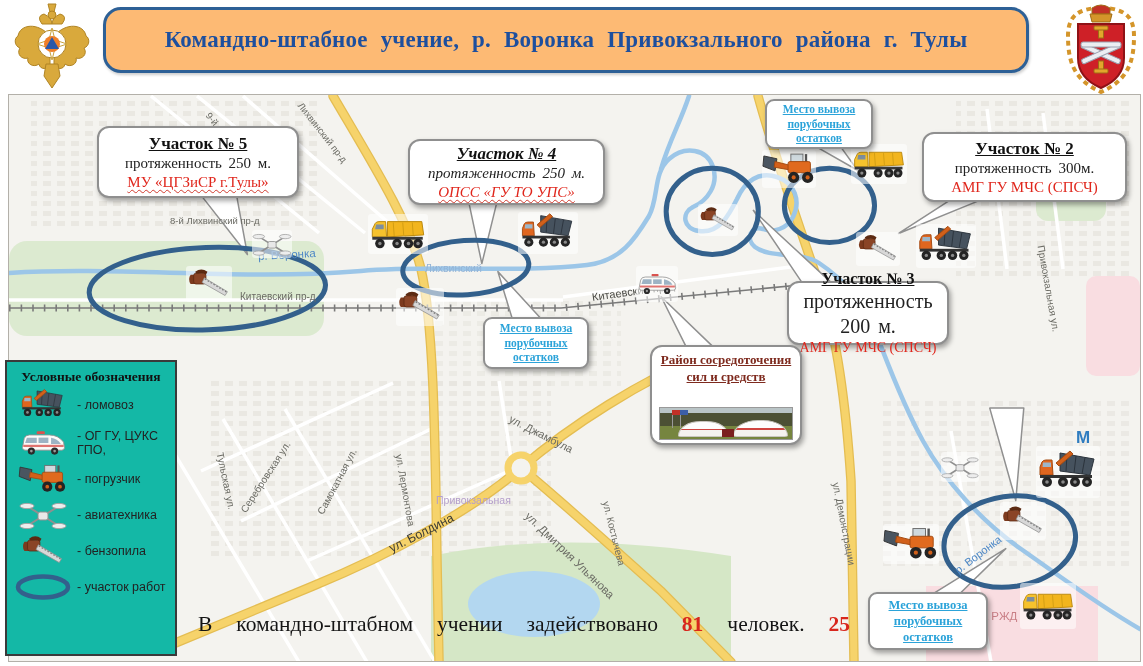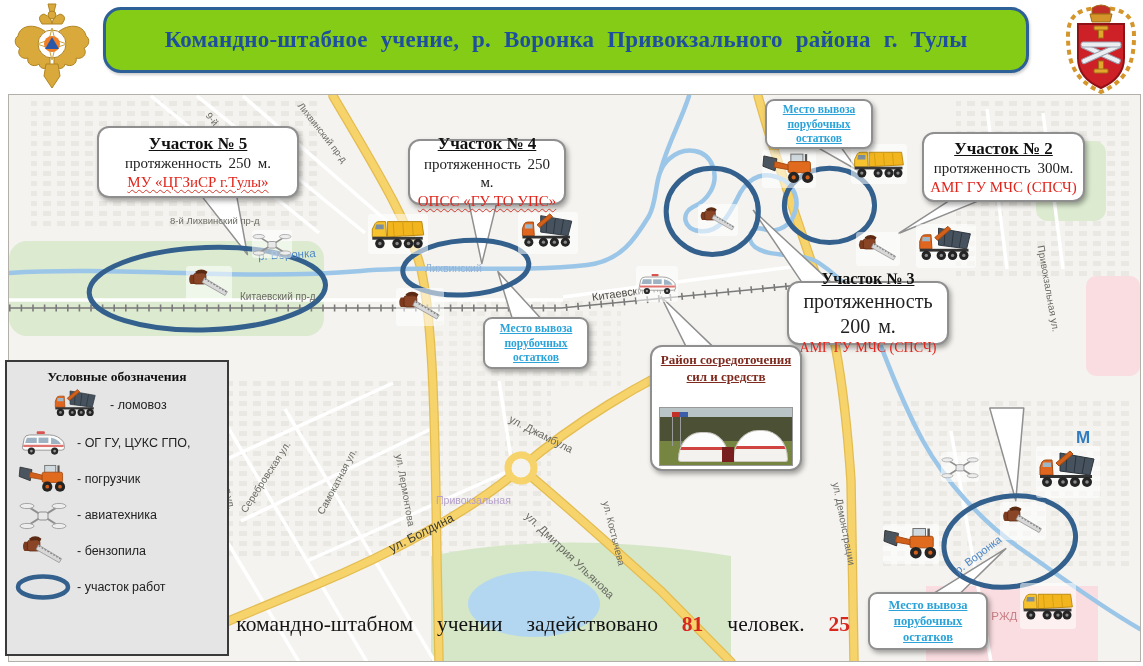--- a/index.html
+++ b/index.html
@@ -1,20 +1,20 @@
 <!DOCTYPE html>
 <html><head>
 <meta charset="utf-8">
 <style>
   html,body{margin:0;padding:0;background:#fff;}
   .stage{position:relative;width:1143px;height:666px;background:#fff;overflow:hidden;
          font-family:"Liberation Serif",serif;}
   
   .header{position:absolute;left:103px;top:7px;width:920px;height:60px;
-          background:#84cc16;border:3px solid #2d6096;border-radius:18px;
+          background:#fdba74;border:3px solid #2d6096;border-radius:18px;
           display:flex;align-items:center;justify-content:center;box-shadow:1px 2px 3px rgba(0,0,0,.2);}
   .header-title{font-size:23px;font-weight:bold;color:#1d4f9e;word-spacing:7px;letter-spacing:.2px;}
   .emblem{position:absolute;}
   .emblem svg{width:100%;height:100%;}
   .emblem-left{left:12px;top:2px;width:80px;height:90px;}
   .emblem-right{left:1062px;top:1px;width:78px;height:94px;}
   
   .map-base{position:absolute;left:8px;top:94px;width:1133px;height:568px;
             background:#f4f3ef;border:1px solid #b3b0a9;box-sizing:border-box;}
   .map-base svg,.map-overlay svg{display:block;width:100%;height:100%;}
@@ -40,21 +40,21 @@
                  background:linear-gradient(#b9c4c6 0 16%,#4c5034 16% 58%,#76853f 58% 100%);overflow:hidden;}
   .tent{position:absolute;bottom:5%;height:52%;border:1px solid #c9c6c0;box-sizing:border-box;
         background:linear-gradient(180deg,#fdfdfd 0 50%,#cf4440 50% 60%,#f4f2ef 60% 100%);
         border-radius:45% 45% 6% 6% / 90% 90% 8% 8%;}
   .tent1{left:14%;width:38%;}
   .tent2{left:55%;width:42%;height:56%;}
   .tent-door{position:absolute;left:47%;bottom:5%;width:9%;height:26%;background:#7a1f1f;}
   .pole{position:absolute;width:1.5px;height:58%;background:#9a9a9a;top:8%;}
   .flag{position:absolute;width:8px;height:5px;top:8%;}
   
-  .legend{position:absolute;left:5px;top:360px;width:224px;height:296px;background:#e5e5e5;
+  .legend{position:absolute;left:5px;top:360px;width:172px;height:296px;background:#14b8a6;
           border:2px solid #3a3a3a;z-index:7;box-sizing:border-box;}
   .legend-title{font-weight:bold;font-size:13.5px;text-align:center;margin-top:7px;color:#111;}
   .lg-row{display:flex;align-items:center;height:36px;padding-left:8px;}
   .lg-icon{width:56px;height:34px;flex:0 0 56px;}
   .lg-icon svg{display:block;width:100%;height:100%;}
   .lg-label{font-family:"Liberation Sans",sans-serif;font-size:12.5px;color:#222;margin-left:6px;}
   
   .summary{position:absolute;left:198px;top:561px;width:652px;z-index:6;
            font-size:21.5px;color:#141414;line-height:1.45;}
   .sum-line{text-align:justify;text-align-last:justify;margin-top:48px;}
@@ -393,62 +393,62 @@
       <svg>
         <use href="#sym-loader"></use>
       </svg>
     </div>
 
   <div class="callout" style="left:97px;top:126px;width:202px;height:72px;">
     <div class="co-title">Участок № 5</div>
     <div class="co-length">протяженность 250 м.</div>
     <div class="co-unit wavy">МУ «ЦГЗиСР г.Тулы»</div>
   </div>
-  <div class="callout" style="left:408px;top:139px;width:158px;height:66px;">
+  <div class="callout" style="left:408px;top:139px;width:197px;height:66px;font-style:italic;">
     <div class="co-title">Участок № 4</div>
     <div class="co-length">протяженность 250 м.</div>
     <div class="co-unit wavy">ОПСС «ГУ ТО УПС»</div>
   </div>
-  <div class="callout" style="left:922px;top:132px;width:163px;height:70px;">
+  <div class="callout" style="left:922px;top:132px;width:205px;height:70px;">
     <div class="co-title">Участок № 2</div>
     <div class="co-length">протяженность 300м.</div>
     <div class="co-unit">АМГ ГУ МЧС (СПСЧ)</div>
   </div>
   <div class="callout" style="left:787px;top:281px;width:162px;height:64px;">
     <div class="co-title" style="font-size:16px;">Участок № 3</div>
     <div class="co-length" style="font-size:20px;">протяженность 200 м.</div>
     <div class="co-unit" style="font-size:14px;">АМГ ГУ МЧС (СПСЧ)</div>
   </div>
 
   <div class="callout" style="left:765px;top:99px;width:108px;height:50px;border-radius:9px;">
     <div class="removal-text">Место вывоза порубочных остатков</div>
   </div>
   <div class="callout" style="left:483px;top:317px;width:106px;height:52px;border-radius:9px;">
     <div class="removal-text">Место вывоза порубочных остатков</div>
   </div>
   <div class="callout" style="left:868px;top:592px;width:120px;height:58px;border-radius:9px;">
     <div class="removal-text" style="font-size:12.5px;">Место вывоза порубочных остатков</div>
   </div>
 
-  <div class="callout" style="left:650px;top:345px;width:152px;height:126px;justify-content:flex-start;gap:17px;">
+  <div class="callout" style="left:650px;top:345px;width:152px;height:100px;justify-content:flex-start;gap:17px;">
     <div class="staging-title">Район сосредоточения сил и средств</div>
     <div class="staging-photo">
       <span class="pole" style="left:9%;"></span>
       <span class="pole" style="left:15%;"></span>
       <span class="flag" style="left:9%;background:#c23127;"></span>
       <span class="flag" style="left:15%;background:#3b5ea8;"></span>
       <span class="tent tent1"></span>
       <span class="tent tent2"></span>
       <span class="tent-door"></span>
     </div>
   </div>
 
   <div class="legend">
     <div class="legend-title">Условные обозначения</div>
-    <div class="lg-row" style="height:40px;margin-left:33px;">
+    <div class="lg-row" style="height:40px;">
       <span class="lg-icon">
           <svg>
             <use href="#sym-lomovoz"></use>
           </svg>
         </span>
       <span class="lg-label">- ломовоз</span>
     </div>
     <div class="lg-row">
       <span class="lg-icon">
           <svg>

